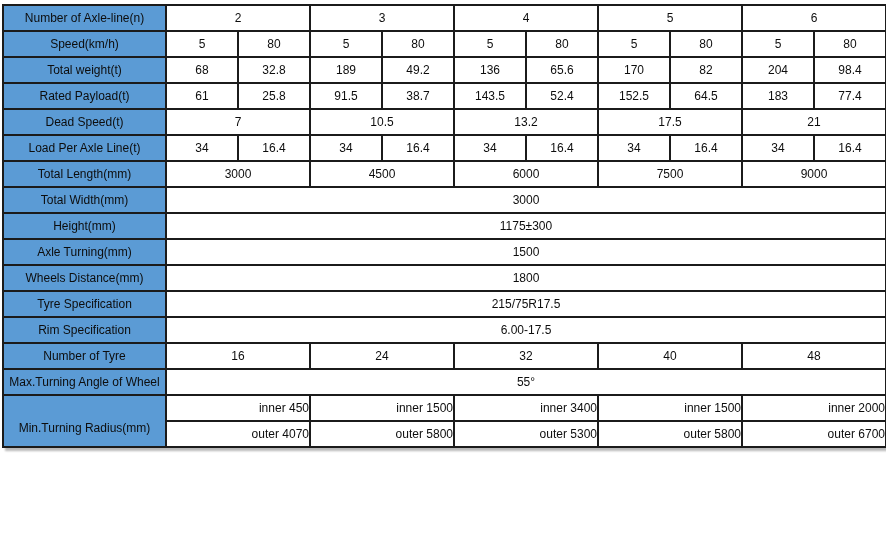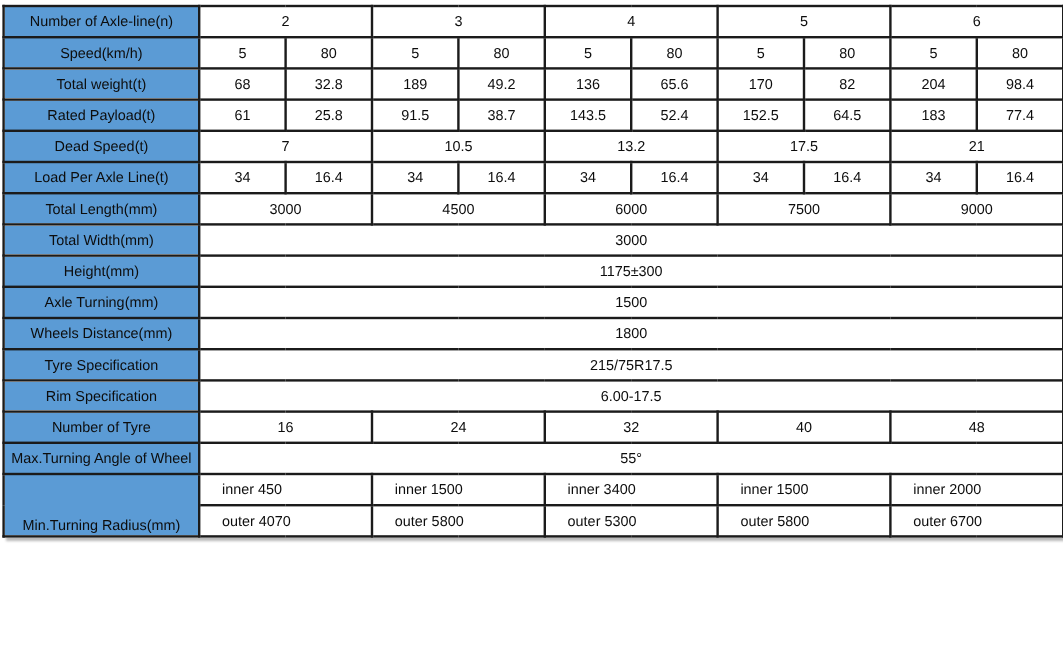--- a/index.html
+++ b/index.html
@@ -35,26 +35,26 @@
     color: #0d0d0d;
     text-align: center;
     vertical-align: middle;
     white-space: nowrap;
     overflow: hidden;
   }
   table.spec td.lbl {
     background: #5B9BD5;
   }
   table.spec td.left {
-    text-align: left;
-    padding-left: 18px;
+    text-align: right;
+    padding-left: 6px;
   }
   table.spec td.bottomlbl {
     vertical-align: bottom;
-    padding-bottom: 2px;
+    padding-bottom: 12px;
   }
   col.c-label { width: 163px; }
   col.c-data  { width: 72px; }
 </style>
 </head>
 <body>
 
 <div class="sheet">
   <table class="spec">
     <colgroup>

